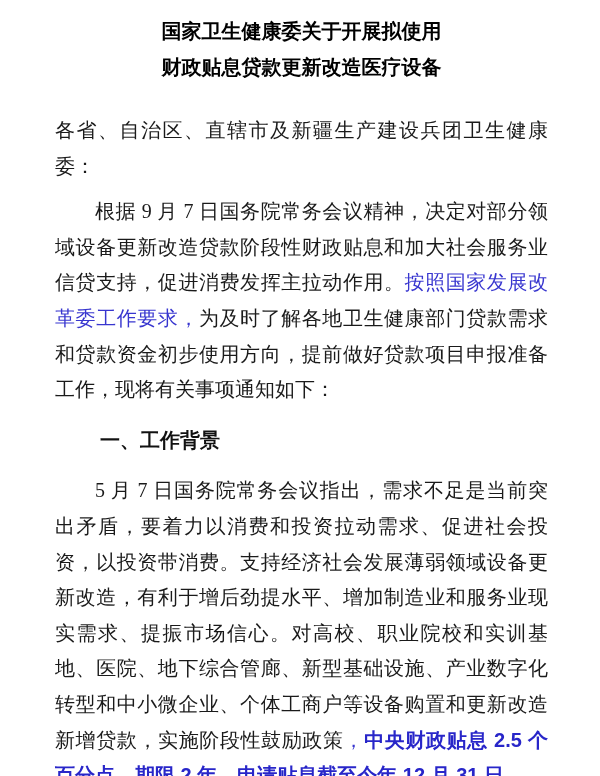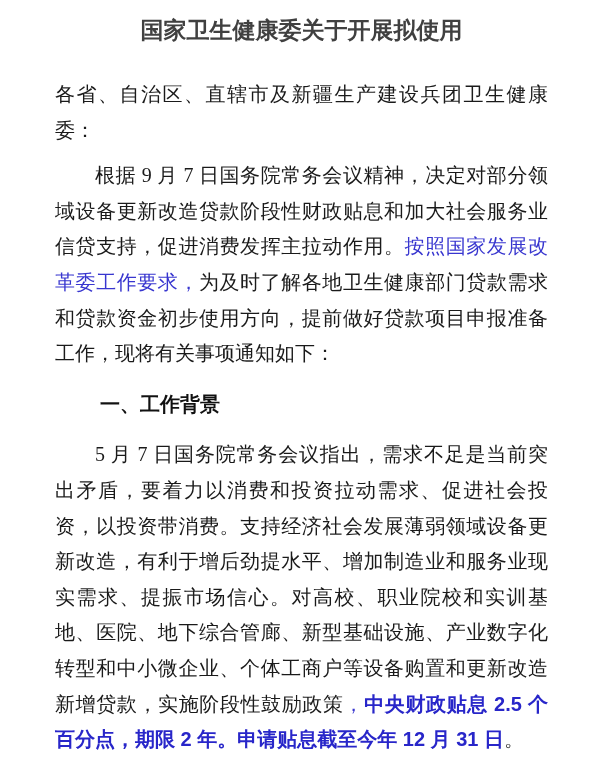--- a/index.html
+++ b/index.html
@@ -13,25 +13,25 @@
     height: 776px;
     box-sizing: border-box;
     background: #ffffff;
     padding: 8px 42px 0 45px;
     overflow: hidden;
     font-family: "Liberation Serif", "DejaVu Serif", serif;
     color: #1a1a1a;
   }
   .doc-title {
     margin: 5px 0 28px 0;
-    font-size: 23px;
+    font-size: 20px;
     font-weight: bold;
     line-height: 36px;
     text-align: center;
-    color: #404040;
+    color: #000000;
   }
   .title-line { display: block; }
   .body-text {
     margin: 10px;
     font-size: 20px;
     line-height: 35.6px;
     text-align: justify;
     word-break: break-all;
   }
   .para-indent { text-indent: 2em; }
@@ -51,20 +51,21 @@
     font-family: "Liberation Sans", "DejaVu Sans", sans-serif;
   }
 </style>
 </head>
 <body>
 
 <div class="page">
 
   <h1 class="doc-title">
     <span class="title-line">国家卫生健康委关于开展拟使用</span>
+    <span class="title-line">财政贴息贷款更新改造医疗设备</span>
   </h1>
 
   <p class="body-text">各省、自治区、直辖市及新疆生产建设兵团卫生健康委：</p>
 
   <p class="body-text para-indent">
     <span>根据 9 月 7 日国务院常务会议精神，决定对部分领域设备更新改造贷款阶段性财政贴息和加大社会服务业信贷支持，促进消费发挥主拉动作用。</span><span class="blue-text">按照国家发展改革委工作要求，</span><span>为及时了解各地卫生健康部门贷款需求和贷款资金初步使用方向，提前做好贷款项目申报准备工作，现将有关事项通知如下：</span>
   </p>
 
   <h2 class="section-heading">一、工作背景</h2>
 

